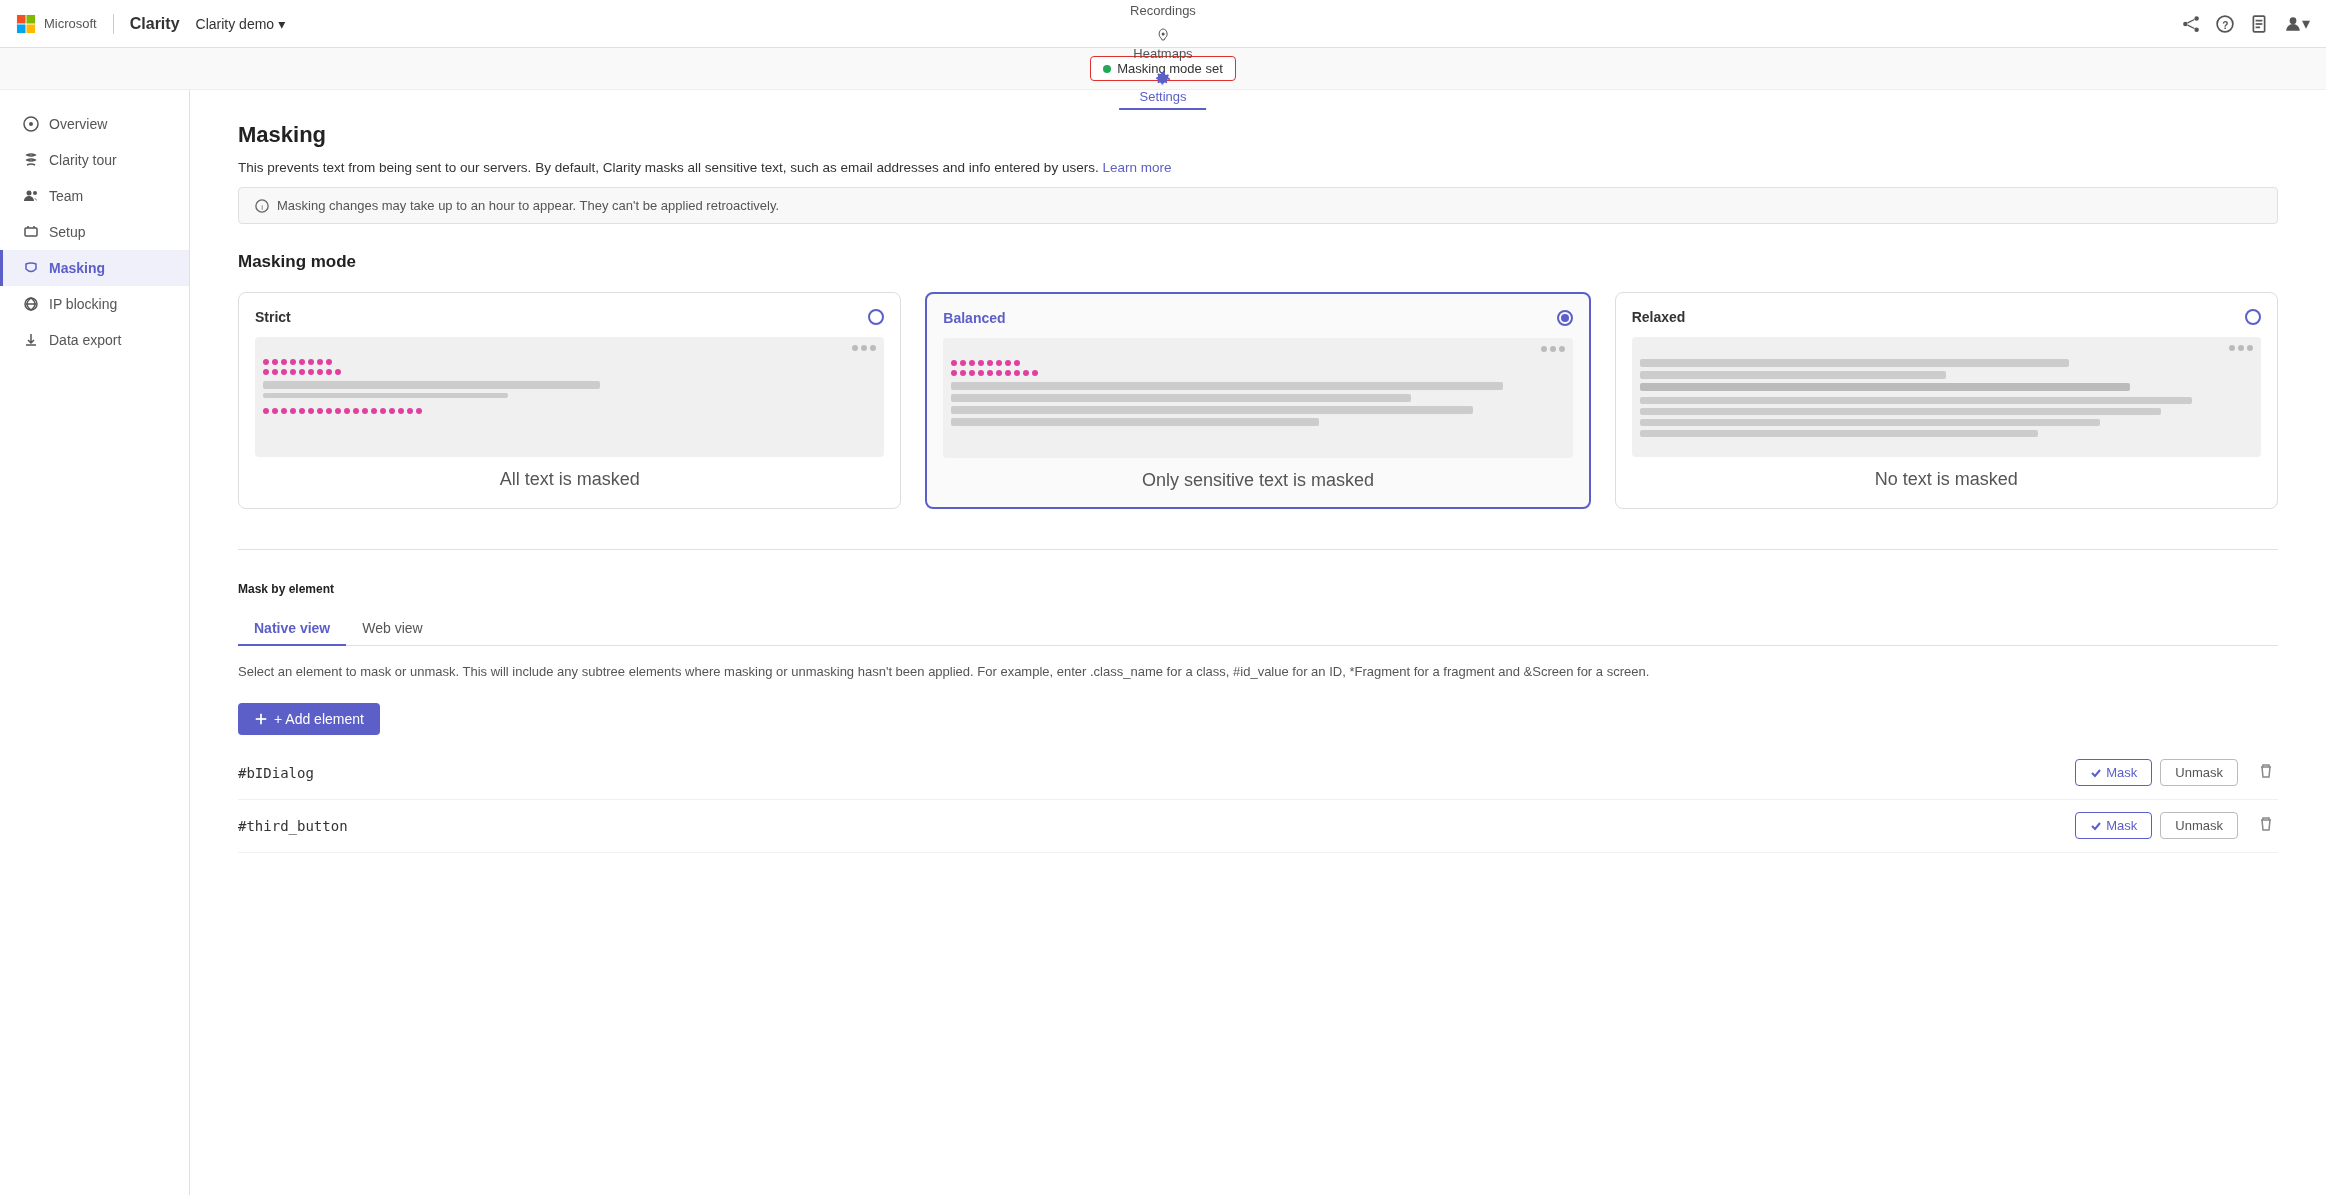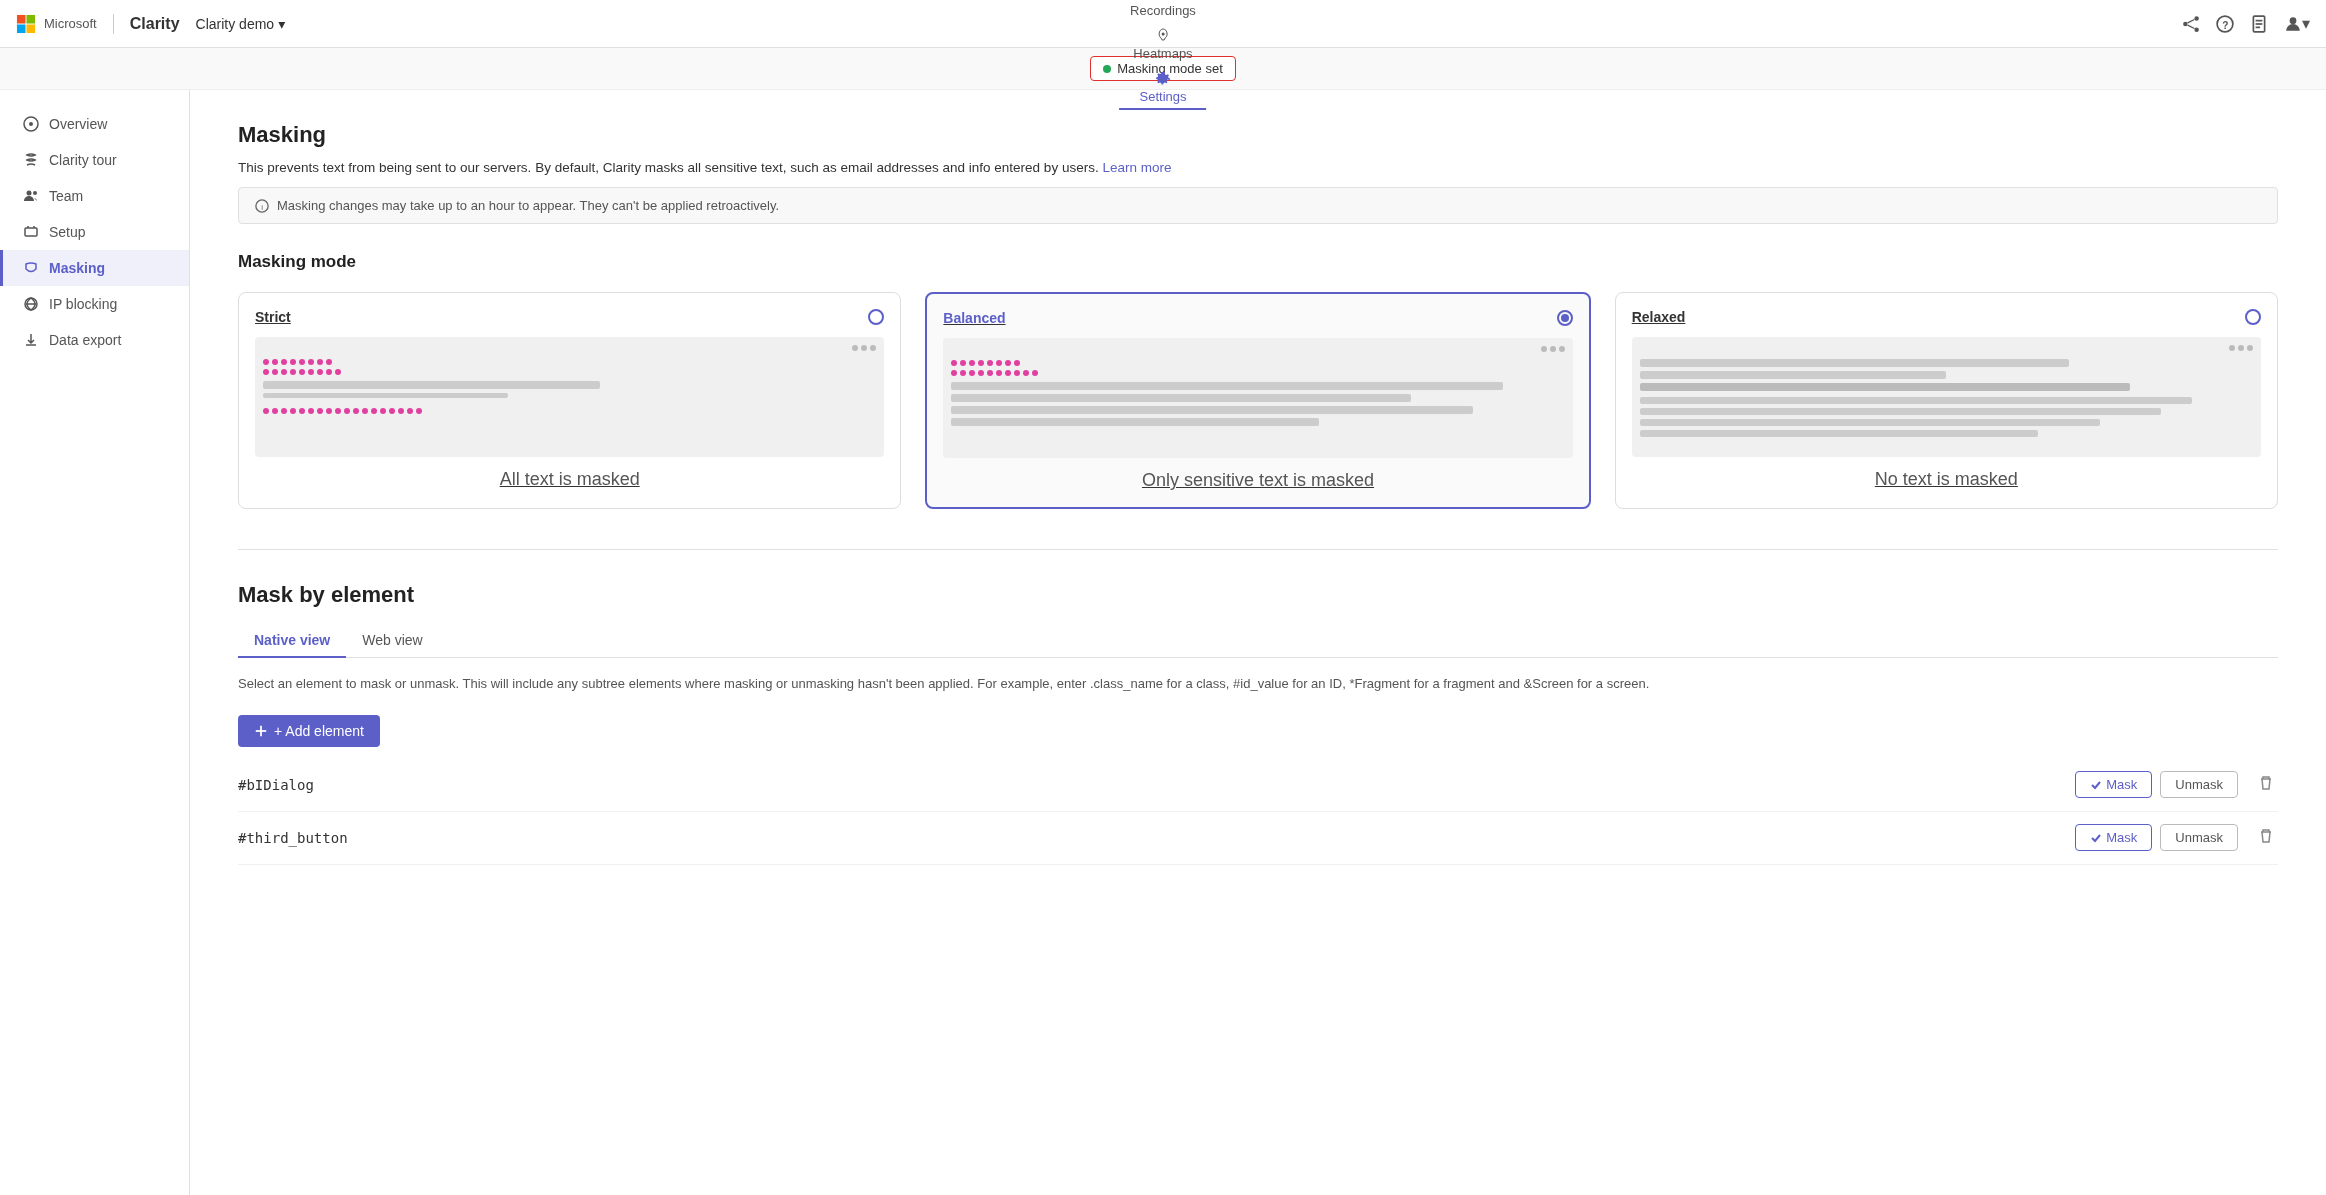--- a/index.html
+++ b/index.html
@@ -193,21 +193,20 @@
       gap: 24px;
       margin-bottom: 40px;
     }
     .masking-card {
       flex: 1;
       border: 1.5px solid #ddd;
       border-radius: 8px;
       padding: 16px;
       cursor: pointer;
       position: relative;
-      text-decoration: underline;
     }
     .masking-card.selected {
       border: 2px solid #5b5fc7;
       background: #fafafa;
     }
     .card-header {
       display: flex;
       justify-content: space-between;
       align-items: center;
       margin-bottom: 12px;
@@ -276,21 +275,21 @@
 
     
     .section-divider {
       border: none;
       border-top: 1px solid #e0e0e0;
       margin: 32px 0;
     }
 
     
     .mask-section-title {
-      font-size: 22px;
+      font-size: 12px;
       font-weight: 700;
       color: #222;
       margin-bottom: 16px;
     }
     .tabs-row {
       display: flex;
       border-bottom: 1px solid #e0e0e0;
       margin-bottom: 16px;
     }
     .tab-item {

